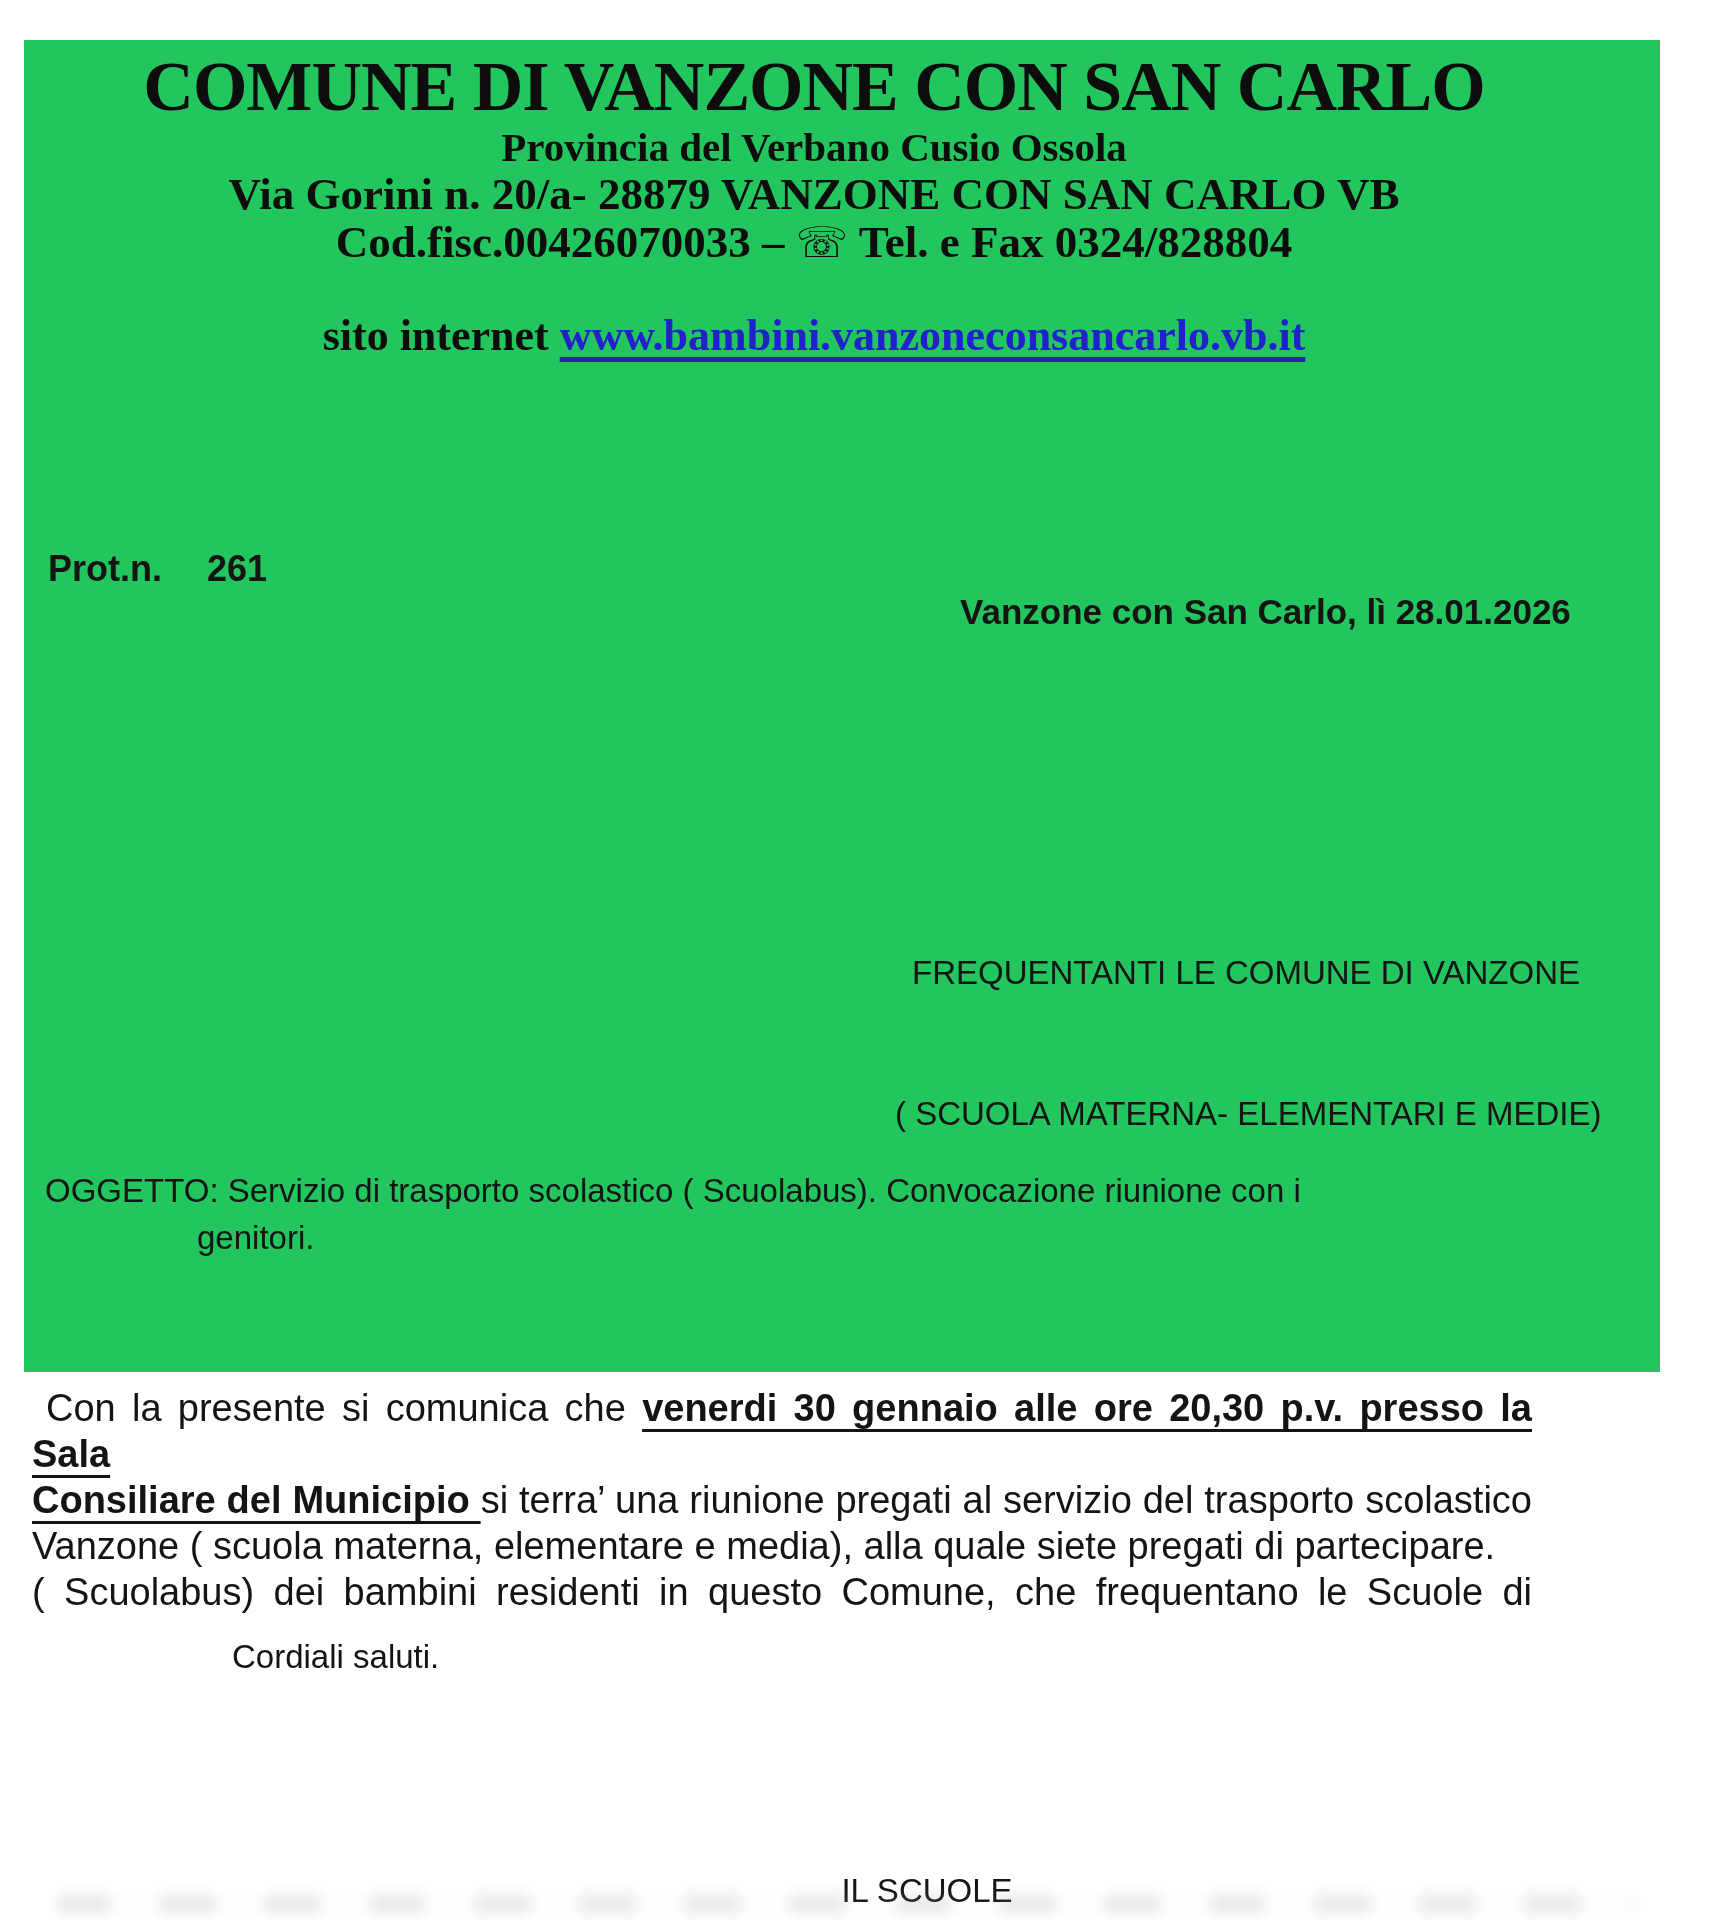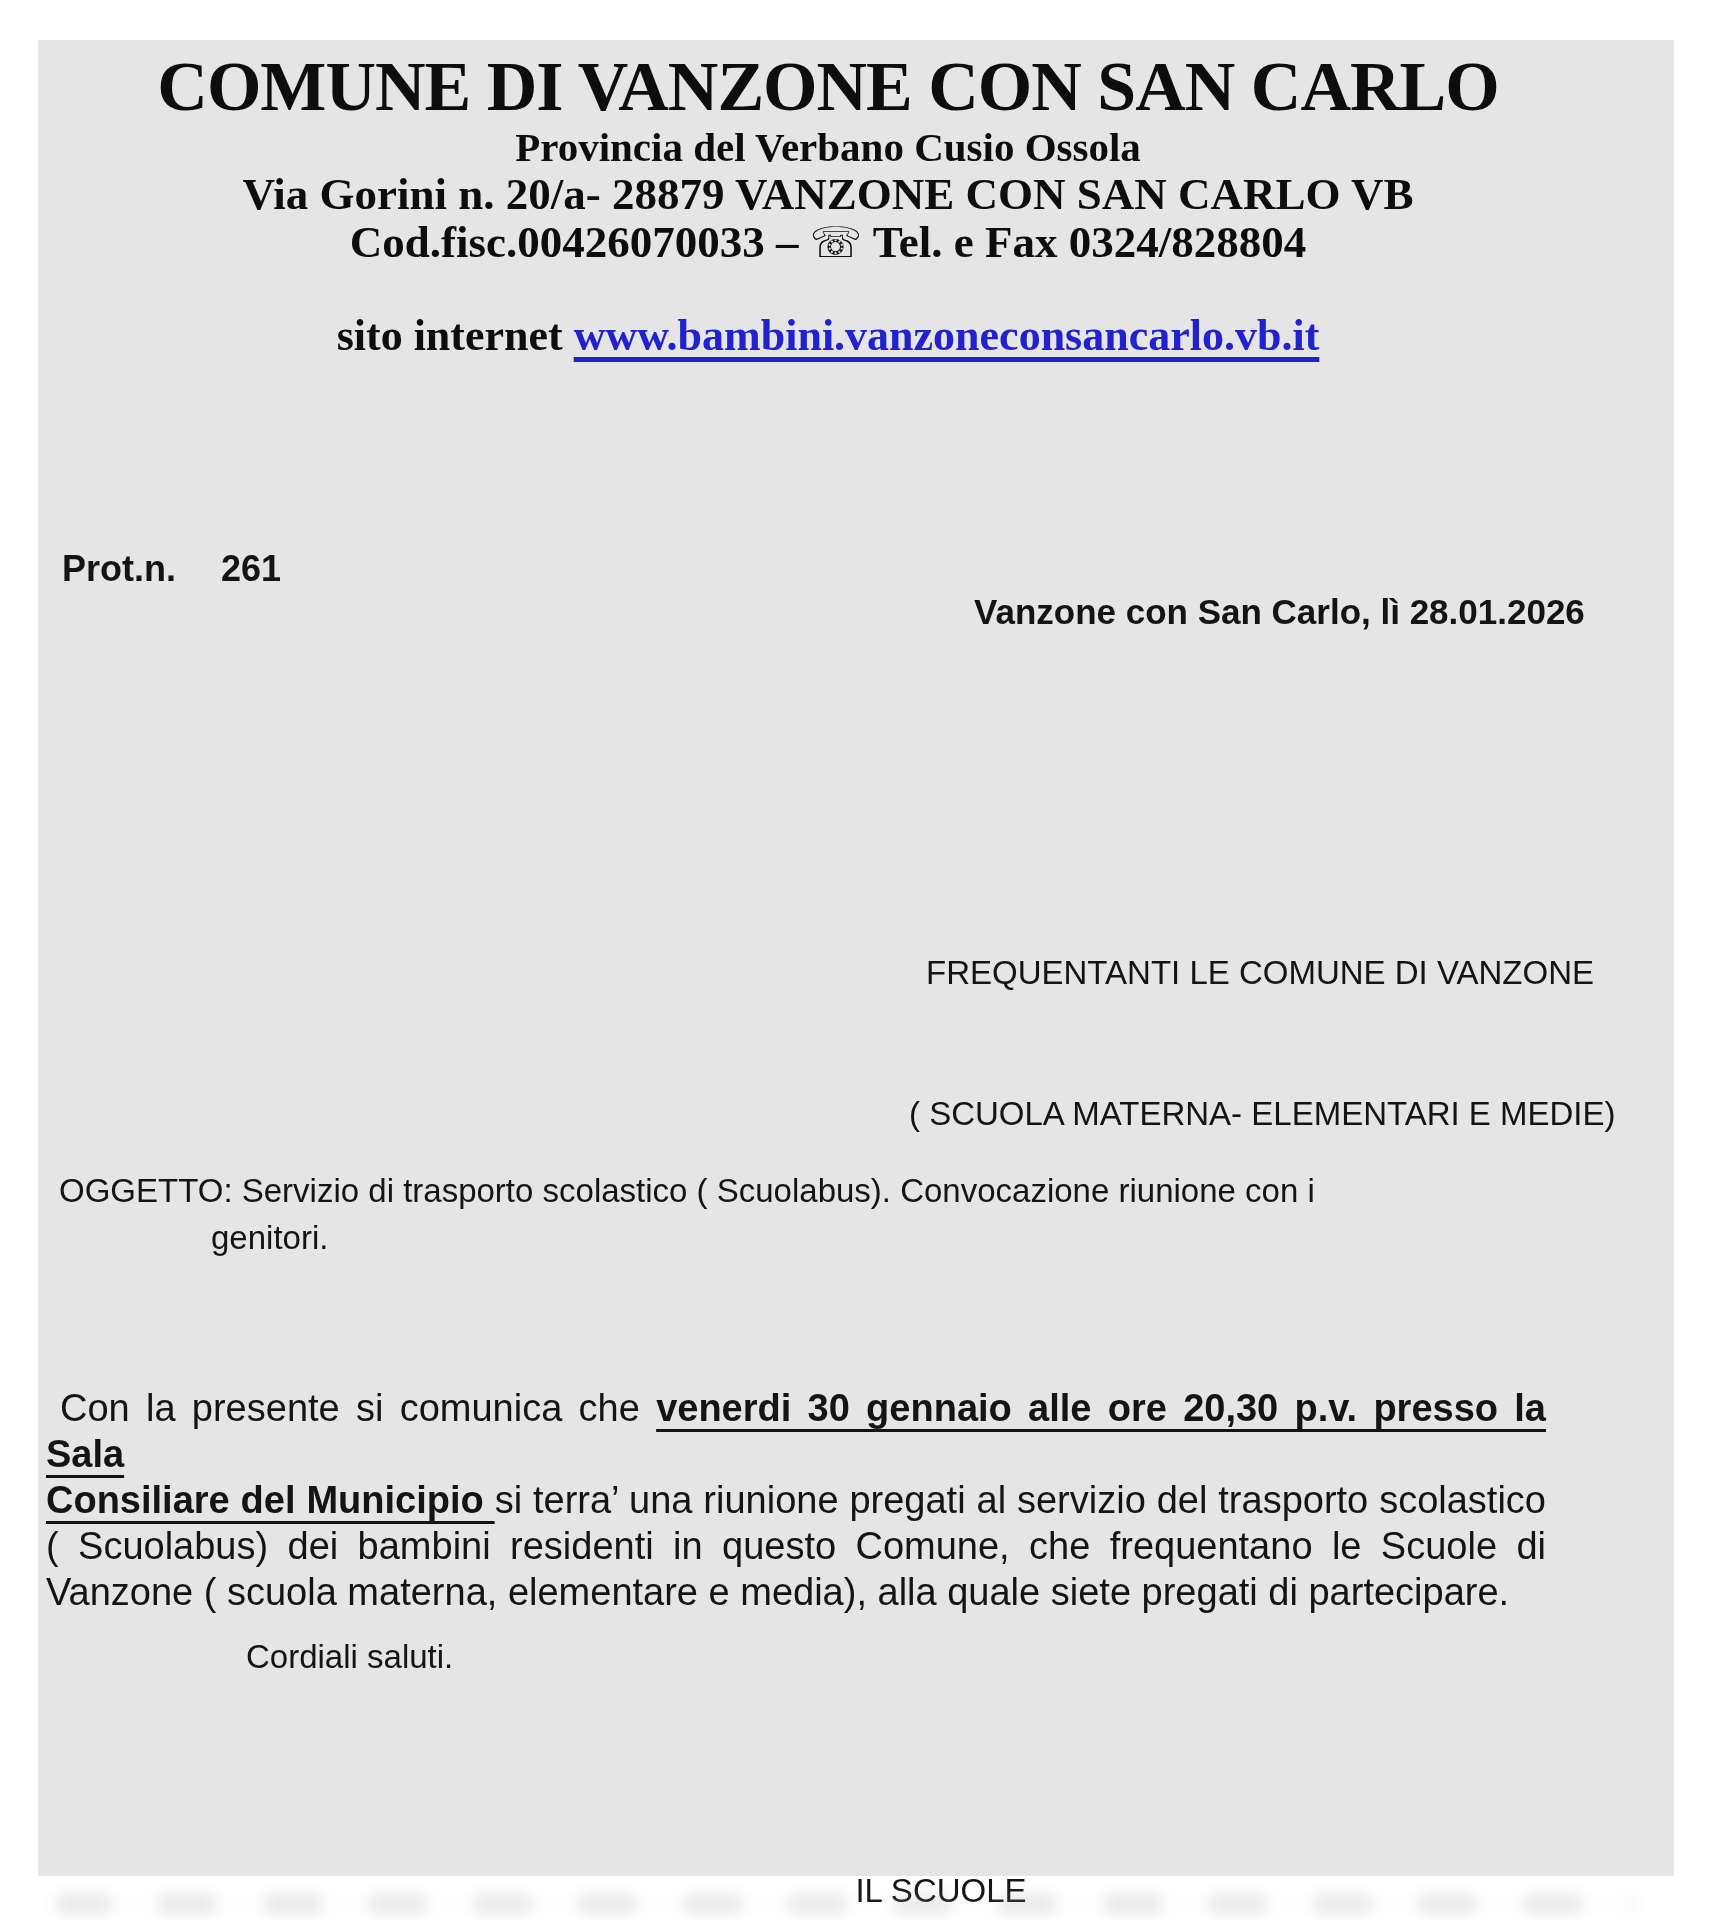--- a/index.html
+++ b/index.html
@@ -7,23 +7,23 @@
     padding: 0;
     width: 1716px;
     height: 1920px;
     background: #ffffff;
     overflow: hidden;
   }
   body { position: relative; font-family: "Liberation Sans", sans-serif; }
 
   .page {
     position: absolute;
-    left: 38px; top: 40px;
-    width: 1636px; height: 1836px;
-    background: #e5e5e5;
+    left: 24px; top: 40px;
+    width: 1636px; height: 1332px;
+    background: #22c55e;
     color: #141414;
   }
 
   
   .letterhead {
     position: absolute;
     left: 0; top: 10px;
     width: 1636px;
     padding-right: 56px;
     box-sizing: border-box;
@@ -134,22 +134,22 @@
   </div>
 
   <div class="subject">
     <div class="s1">OGGETTO: Servizio di trasporto scolastico ( Scuolabus). Convocazione riunione con i</div>
     <div class="s2">genitori.</div>
   </div>
 
   <div class="body-par">
     <div class="body-line first"><span>Con la presente si comunica che </span><span class="hl">venerdi 30 gennaio alle ore 20,30 p.v. presso la Sala</span></div>
     <div class="body-line"><span class="hl">Consiliare del Municipio </span><span>si terra’ una riunione pregati al servizio del trasporto scolastico</span></div>
+    <div class="body-line last">Vanzone ( scuola materna, elementare e media), alla quale siete pregati di partecipare.</div>
     <div class="body-line">( Scuolabus) dei bambini residenti in questo Comune, che frequentano le Scuole di</div>
-    <div class="body-line last">Vanzone ( scuola materna, elementare e media), alla quale siete pregati di partecipare.</div>
   </div>
 
   <div class="closing">Cordiali saluti.</div>
 
   <div class="signature">
     <div>IL SCUOLE</div>
     
   </div>
 
 </div>

